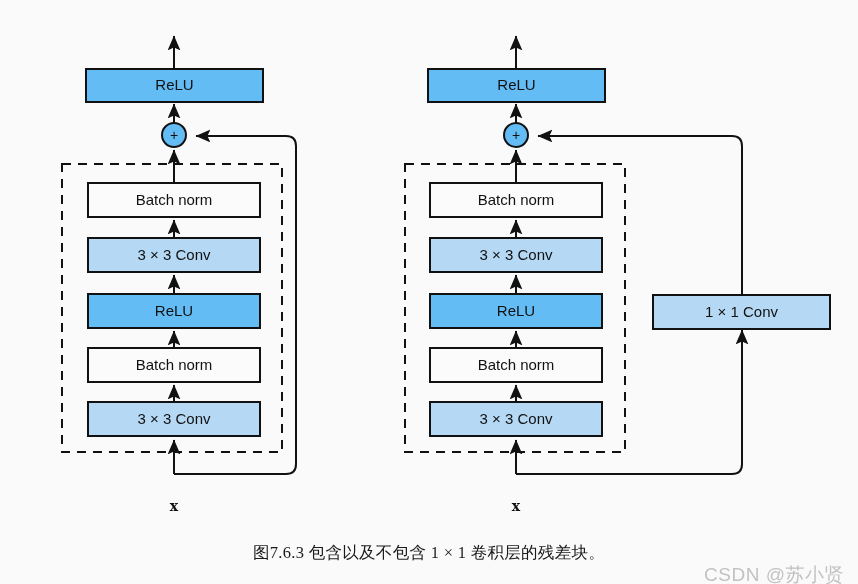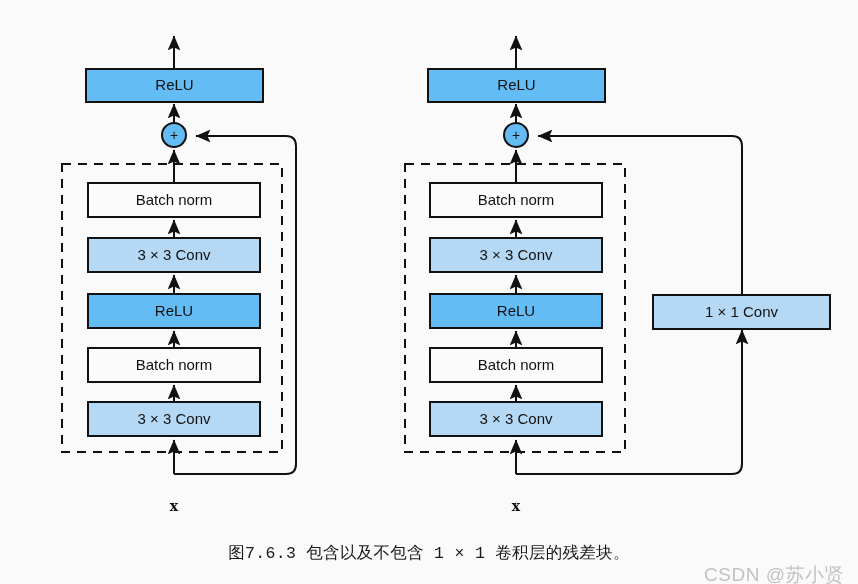--- a/index.html
+++ b/index.html
@@ -40,21 +40,21 @@
     opacity: 0.55;
     letter-spacing: 1px;
     font-family: "Liberation Sans", sans-serif;
   }
   .caption {
     position: absolute;
     left: 0;
     top: 530px;
     width: 858px;
     text-align: center;
-    font-family: Liberation Mono, monospace;
+    font-family: Liberation Serif, serif;
     font-size: 16.5px;
     color: #1a1a1a;
     letter-spacing: 0.3px;
   }
   .watermark {
     position: absolute;
     right: 14px;
     top: 550px;
     font-size: 19px;
     color: #c2c2c2;

